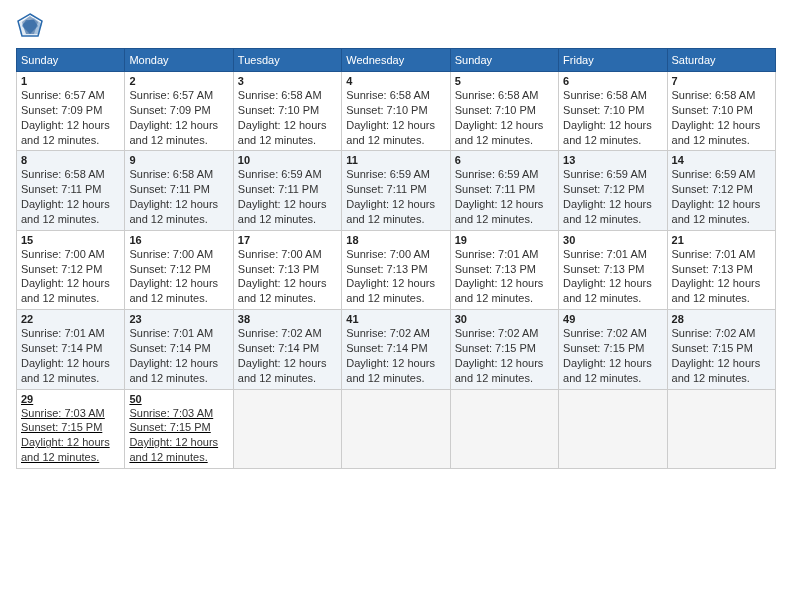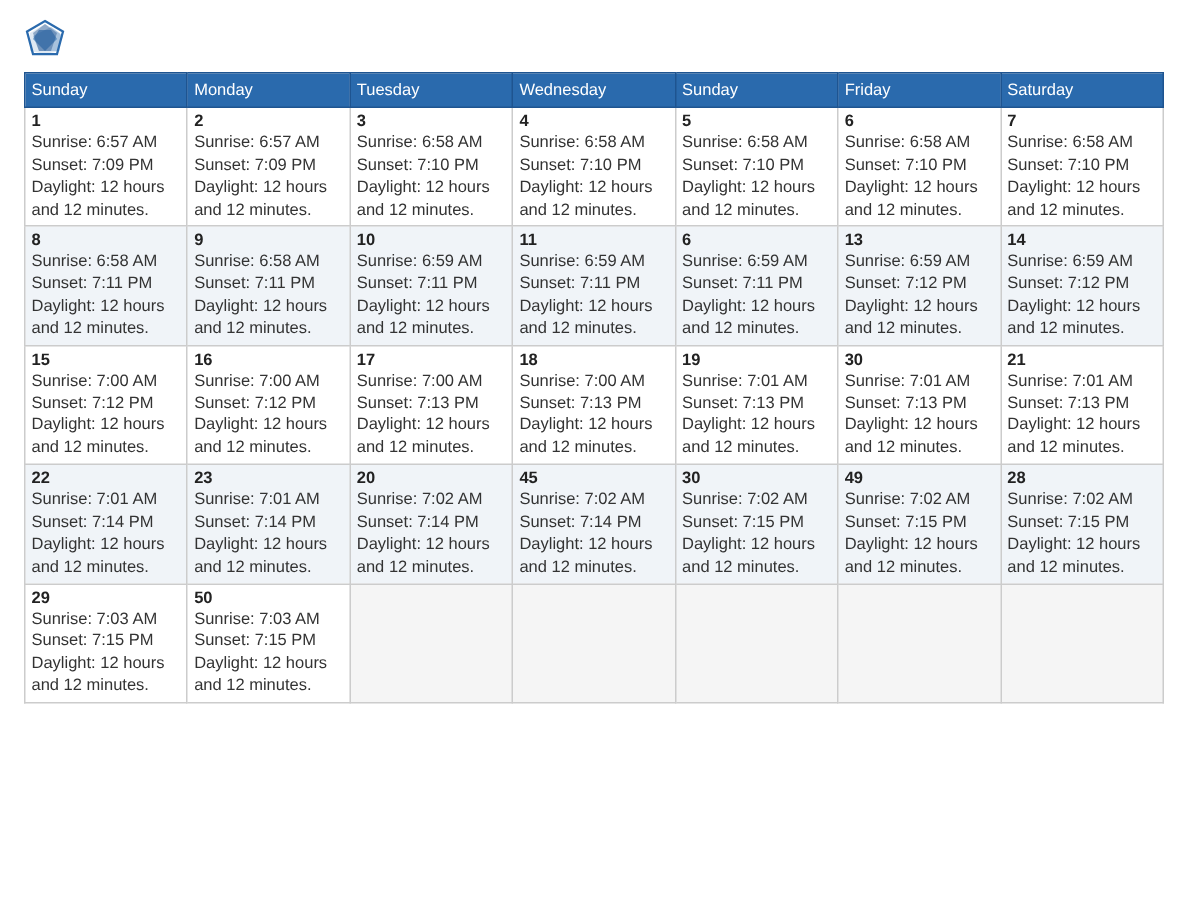--- a/index.html
+++ b/index.html
@@ -93,20 +93,21 @@
     .day-info {
       color: #333;
       line-height: 1.35;
       font-size: 11px;
     }
     .empty-cell {
       background: #f5f5f5 !important;
     }
     .last-row td {
       height: 65px;
+      text-decoration: underline;
     }
   </style>
 </head>
 <body>
 
 <div class="page">
   <div class="header">
     <div class="logo">
       <svg class="logo-icon" viewBox="0 0 28 28">
         <polygon points="14,4 24,10 24,22 14,24 4,22 4,10" fill="#2a6aad" opacity="0.15"></polygon>
@@ -347,30 +348,30 @@
           <td>
         <span class="day-num">23</span>
         <div class="day-info">
           <span>Sunrise: 7:01 AM</span><br>
           <span>Sunset: 7:14 PM</span><br>
           <span>Daylight: 12 hours</span><br>
           <span>and 12 minutes.</span>
         </div>
       </td>
           <td>
-        <span class="day-num">20</span>
+        <span class="day-num">38</span>
         <div class="day-info">
           <span>Sunrise: 7:02 AM</span><br>
           <span>Sunset: 7:14 PM</span><br>
           <span>Daylight: 12 hours</span><br>
           <span>and 12 minutes.</span>
         </div>
       </td>
           <td>
-        <span class="day-num">45</span>
+        <span class="day-num">41</span>
         <div class="day-info">
           <span>Sunrise: 7:02 AM</span><br>
           <span>Sunset: 7:14 PM</span><br>
           <span>Daylight: 12 hours</span><br>
           <span>and 12 minutes.</span>
         </div>
       </td>
           <td>
         <span class="day-num">30</span>
         <div class="day-info">

